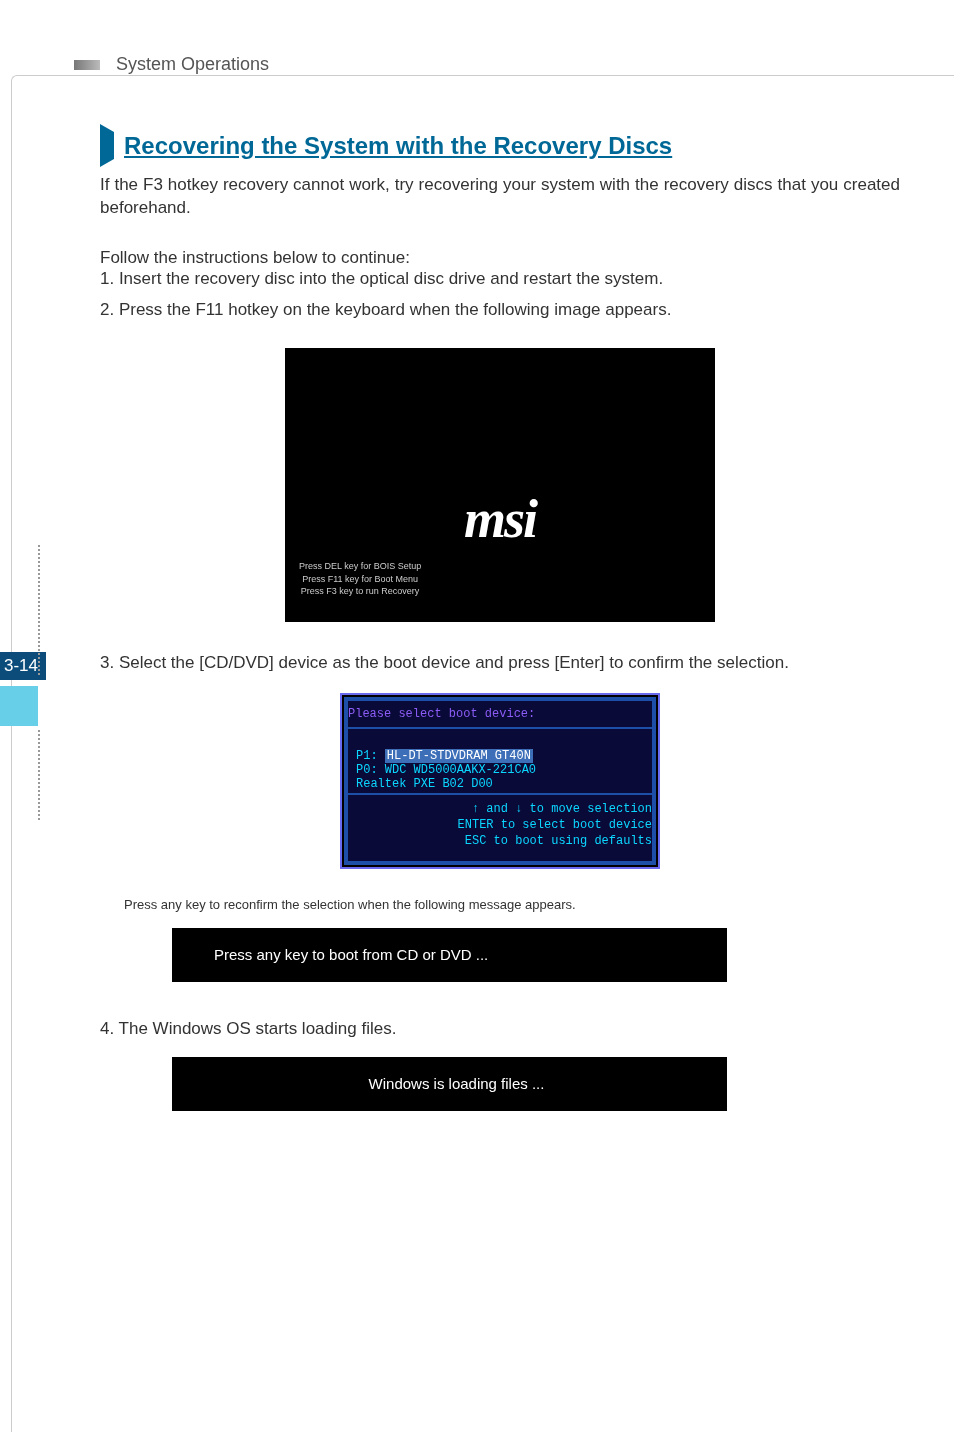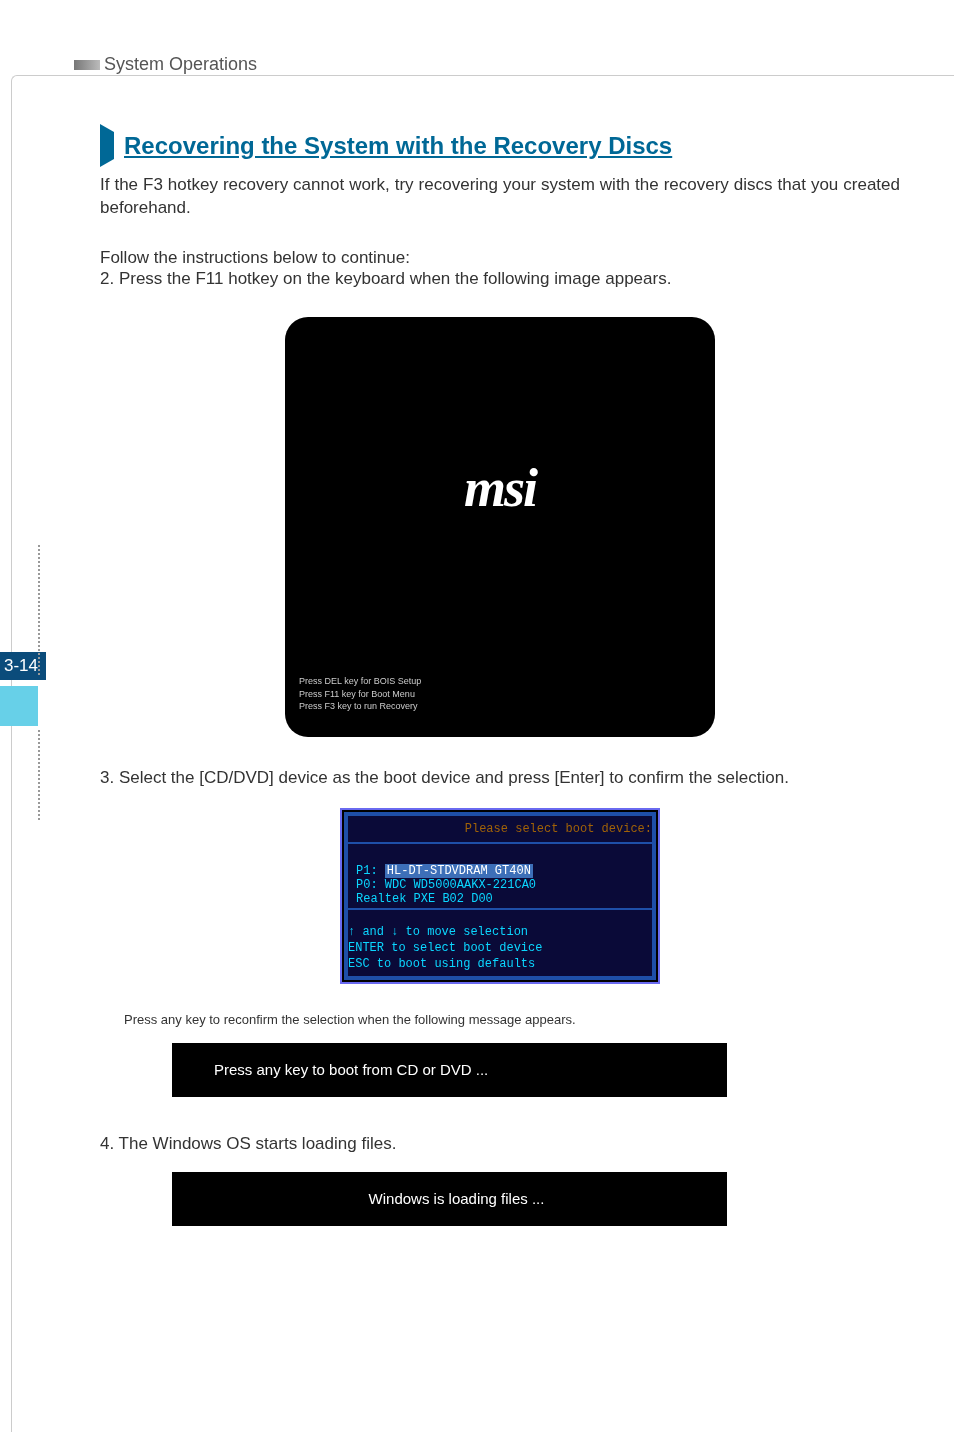--- a/index.html
+++ b/index.html
@@ -10,21 +10,21 @@
   height: 1432px;
   position: relative;
   overflow: hidden;
 }
 .top-header {
   position: absolute;
   top: 54px;
   left: 74px;
   display: flex;
   align-items: center;
-  gap: 4px;
+  gap: 16px;
 }
 .header-bar {
   width: 26px;
   height: 10px;
   background: linear-gradient(to right, #777, #bbb);
 }
 .header-text {
   font-size: 18px;
   color: #555;
 }
@@ -81,45 +81,45 @@
 }
 .step-text-justify {
   text-align: justify;
 }
 .step-indent {
   padding-left: 24px;
   text-indent: -24px;
 }
 .bios-screenshot {
   width: 430px;
-  height: 420px;
+  height: 274px;
   background: #000;
   margin: 26px auto 30px;
   position: relative;
   color: #fff;
-  border-radius: 23px;
 }
 .msi-logo {
   position: absolute;
   top: 140px;
   left: 50%;
   transform: translateX(-50%);
   font-size: 54px;
   font-style: italic;
   font-weight: bold;
   letter-spacing: -2px;
   font-family: Georgia, serif;
 }
 .bios-hint {
   position: absolute;
   bottom: 24px;
   left: 14px;
   font-size: 9px;
   line-height: 1.4;
   color: #ccc;
+  text-align: center;
 }
 .page-number {
   position: absolute;
   top: 652px;
   left: 0;
   background: #0b4c7b;
   color: #fff;
   font-size: 17px;
   padding: 4px 8px 4px 4px;
 }
@@ -140,39 +140,39 @@
   padding: 2px;
   font-family: 'Courier New', monospace;
   font-size: 12px;
 }
 .boot-inner {
   border: 4px solid #1e4fa8;
   height: 100%;
   background: #0a0a38;
 }
 .boot-title {
-  color: #a16207;
-  text-align: right;
+  color: #8b5cf6;
+  text-align: left;
   padding: 6px 0;
   border-bottom: 2px solid #1e4fa8;
 }
 .boot-list {
   color: #0bd6ff;
   padding: 20px 8px 2px;
 }
 .boot-selected {
   background: #3d6fb8;
   color: #fff;
   display: inline-block;
   padding: 0 2px;
 }
 .boot-hint {
   color: #0bd6ff;
-  text-align: left;
-  padding: 14px 0 4px;
+  text-align: right;
+  padding: 6px 0 4px;
   border-top: 2px solid #1e4fa8;
   line-height: 1.35;
 }
 .sub-text {
   font-size: 13px;
   color: #333;
   margin-left: 24px;
   margin-bottom: 14px;
 }
 .black-bar {
@@ -226,20 +226,21 @@
 
   <div class="section-heading">
     <span><span class="chevron-right"></span></span>
     <span>Recovering the System with the Recovery Discs</span>
   </div>
 
   <div class="intro-text">If the F3 hotkey recovery cannot work, try recovering your system with the recovery discs that you created beforehand.</div>
 
   <div class="follow-text">Follow the instructions below to continue:</div>
 
+  <div class="step-text">1. Insert the recovery disc into the optical disc drive and restart the system.</div>
   <div class="step-text">2. Press the F11 hotkey on the keyboard when the following image appears.</div>
 
   <div class="bios-screenshot">
     <div class="msi-logo">msi</div>
     <div class="bios-hint">
       <div>Press DEL key for BOIS Setup</div>
       <div>Press F11  key for Boot Menu</div>
       <div>Press F3   key to run Recovery</div>
     </div>
   </div>

